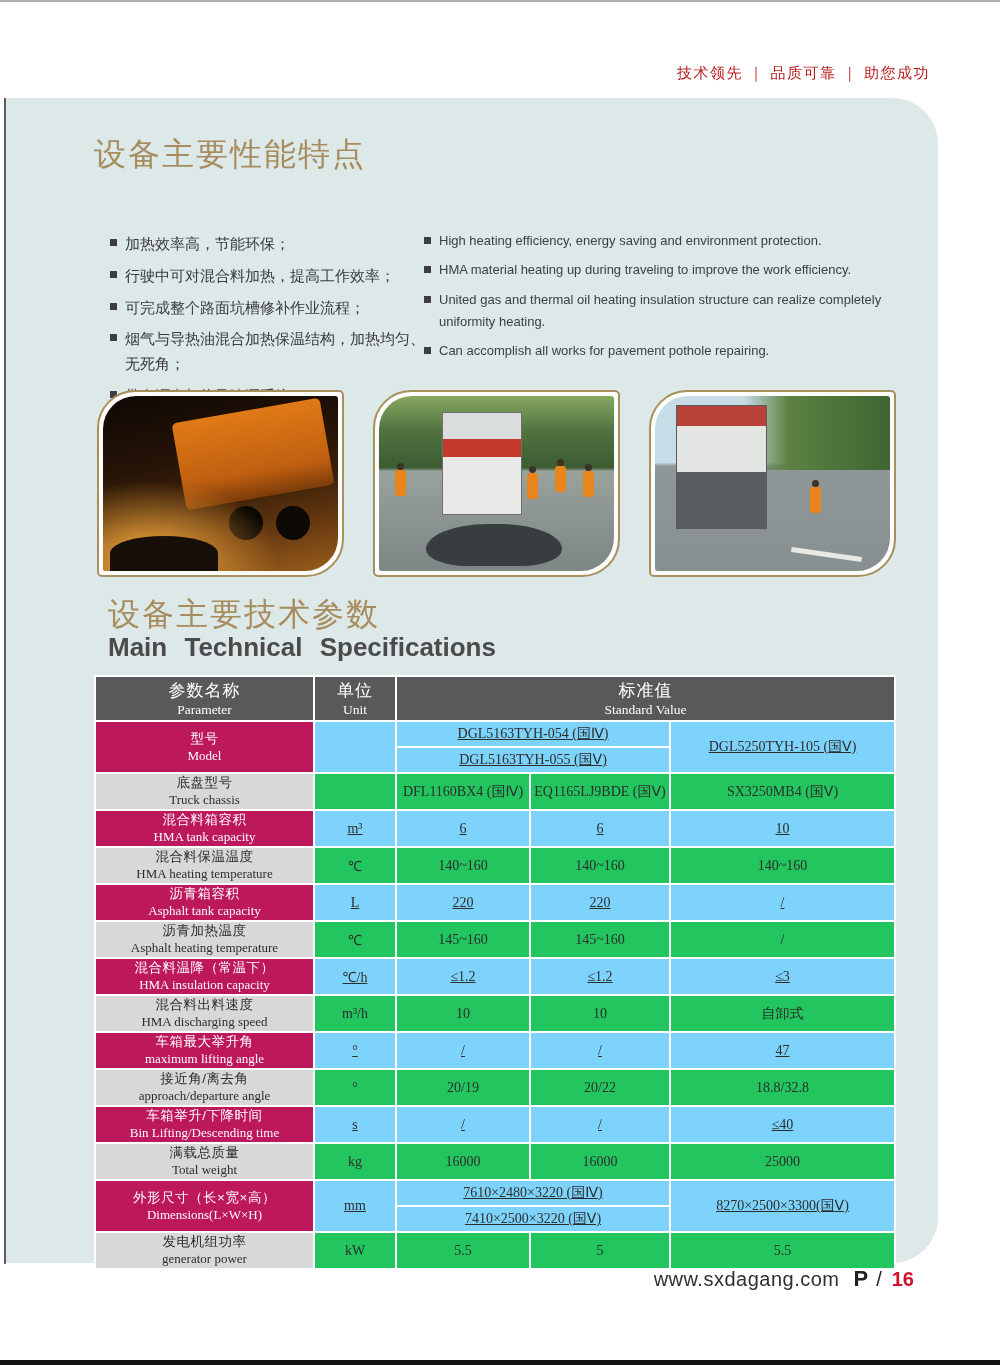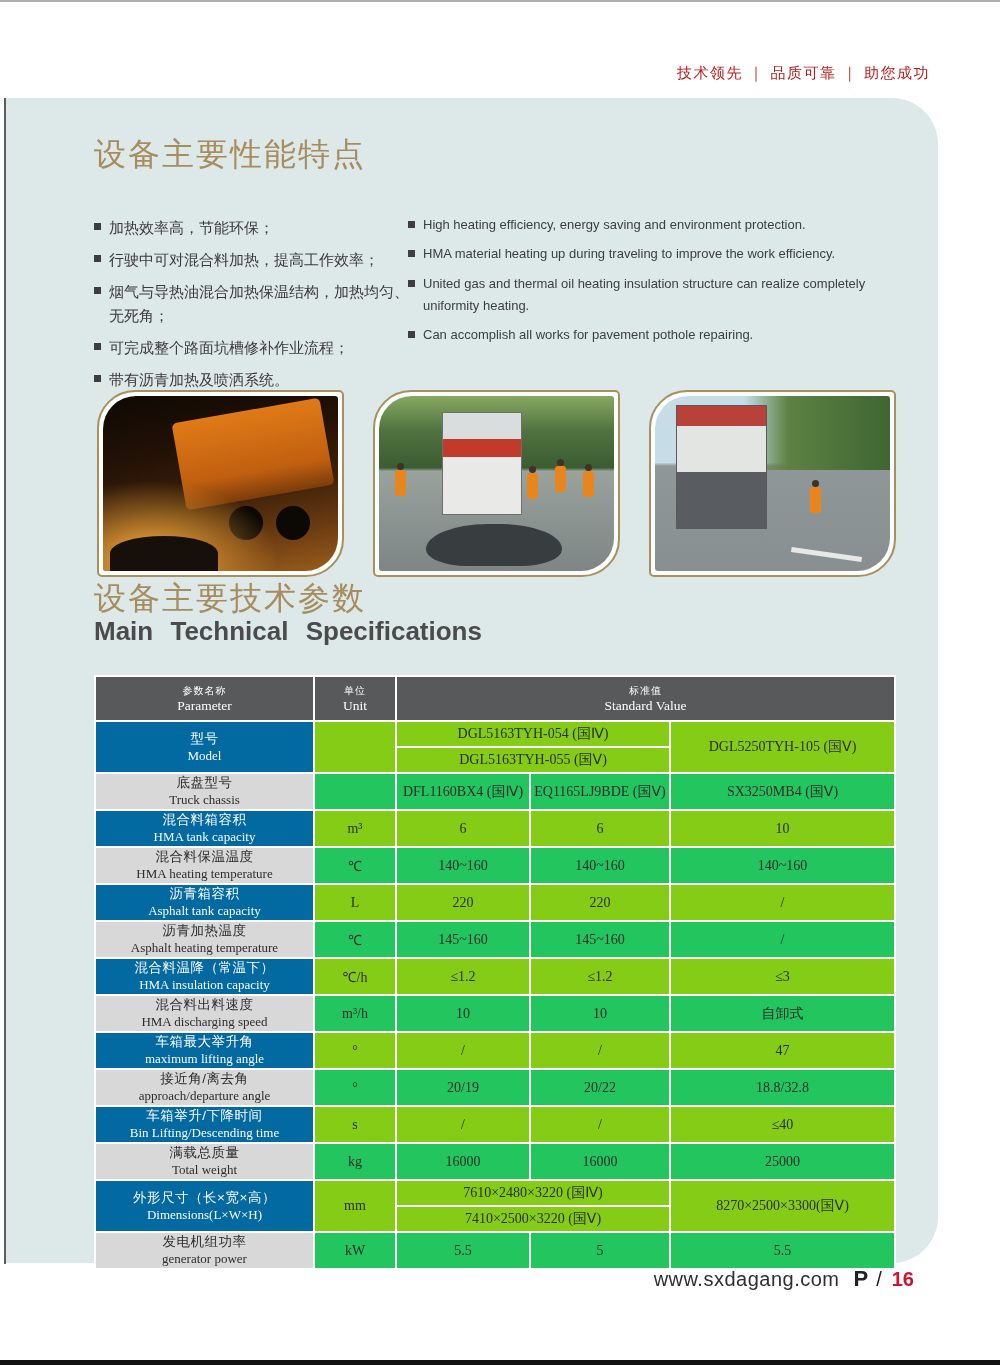--- a/index.html
+++ b/index.html
@@ -9,21 +9,21 @@
   .motto{position:absolute;top:64px;right:70px;font-size:15px;color:#b91c1c;letter-spacing:1.5px;}
   .left-rule{position:absolute;left:4px;top:98px;width:2px;height:1166px;background:#5d5d5d;}
   .panel{position:absolute;left:6px;top:98px;width:932px;height:1165px;background:#dde8e8;
          border-radius:0 46px 46px 0;}
 
   .sec-title{position:absolute;left:94px;}
   .t-zh{font-size:32px;color:#a78d5e;letter-spacing:2px;line-height:1.15;}
   .t-en{font-size:28px;font-weight:bold;color:#4b4b4b;line-height:1.1;}
   .t-en.spaced{word-spacing:10px;font-size:26px;}
 
-  .bullets{position:absolute;margin:0;padding:0;list-style:none;}
+  .bullets{position:absolute;margin:16px;padding:0;list-style:none;}
   .bullets li{display:flex;align-items:flex-start;margin-bottom:7px;}
   .bullets .sq{flex:0 0 auto;width:7px;height:7px;background:#3e3e3e;margin:7px 8px 0 0;}
   .bullets-zh{left:94px;top:216px;width:322px;}
   .bullets-zh li{font-size:15px;color:#3a3a3a;line-height:1.65;}
   .bullets-en{left:408px;top:214px;width:515px;}
   .bullets-en li{font-family:Liberation Sans, sans-serif;font-size:13px;color:#3b4045;line-height:1.72;}
 
   .photos{position:absolute;left:97px;top:390px;display:flex;gap:29px;}
   .photo-frame{box-sizing:border-box;width:247px;height:187px;border:2px solid #a8905e;
                border-radius:38px 5px 38px 5px;padding:4px;background:#fcfcfa;}
@@ -49,29 +49,29 @@
   .ph3 .trees{position:absolute;right:0;top:0;width:62%;height:42%;
               background:linear-gradient(90deg,rgba(93,130,67,0) 0%,#5d8243 30%,#3f6532 100%);}
   .ph3 .truck{position:absolute;left:9%;top:5%;width:38%;height:70%;border:1px solid #5a5a5a;
               background:linear-gradient(180deg,#b8413a 0%,#b8413a 16%,#e3e5e3 16%,#e3e5e3 54%,#595d61 54%,#595d61 100%);}
   .ph3 .wk{left:66%;top:52%;} 
   .ph3 .lane{position:absolute;left:58%;bottom:8%;width:30%;height:5px;background:#e8e8e4;transform:rotate(8deg);}
 
   .spec-table{position:absolute;left:94px;top:675px;border-collapse:collapse;table-layout:fixed;}
   .spec-table td,.spec-table th{border:2px solid #ffffff;padding:0 3px;text-align:center;vertical-align:middle;}
   .spec-table th{background:#58595b;color:#ffffff;height:43px;font-weight:normal;}
-  .th-zh{font-size:10px;letter-spacing:1px;}
+  .th-zh{font-size:17px;letter-spacing:1px;}
   .th-en{font-family:"Liberation Serif",serif;font-size:13.5px;}
   .r-normal td{height:35px;}
   .r-split td{height:24px;}
   .c-param .zh{font-size:13.5px;letter-spacing:.5px;line-height:1.25;}
   .c-param .en{font-family:"Liberation Serif",serif;font-size:13px;line-height:1.2;}
   .c-unit,.c-val{font-family:"Liberation Serif",serif;font-size:14px;}
-  .r-dark .c-param{background:#0369a1;color:#fbfbfb;}
-  .r-dark .c-unit,.r-dark .c-val{background:#84cc16;color:#2d2d2d;}
+  .r-dark .c-param{background:#be185d;color:#fbfbfb;}
+  .r-dark .c-unit,.r-dark .c-val{background:#7dd3fc;color:#2d2d2d;text-decoration:underline;}
   .r-light .c-param{background:#d8d8d8;color:#2d2d2d;}
   .r-light .c-unit,.r-light .c-val{background:#22c55e;color:#2d2d2d;}
 
   .footer{position:absolute;top:1266px;right:86px;display:flex;align-items:baseline;gap:14px;}
   .site{font-size:20px;color:#2f2f2f;letter-spacing:.5px;}
   .pg-p{font-size:22px;font-weight:bold;color:#222222;}
   .pg-sep{font-size:20px;color:#222222;}
   .pg-num{font-size:20px;font-weight:bold;color:#cf1230;}
   .bottom-bar{position:absolute;bottom:0;left:0;width:100%;height:5px;background:#121212;}
 </style>
@@ -92,25 +92,25 @@
       <li>
         <span class="sq"></span>
         <span>加热效率高，节能环保；</span>
       </li>
       <li>
         <span class="sq"></span>
         <span>行驶中可对混合料加热，提高工作效率；</span>
       </li>
       <li>
         <span class="sq"></span>
+        <span>可完成整个路面坑槽修补作业流程；</span>
+      </li>
+      <li>
+        <span class="sq"></span>
         <span>烟气与导热油混合加热保温结构，加热均匀、无死角；</span>
-      </li>
-      <li>
-        <span class="sq"></span>
-        <span>可完成整个路面坑槽修补作业流程；</span>
       </li>
       <li>
         <span class="sq"></span>
         <span>带有沥青加热及喷洒系统。</span>
       </li>
     </ul>
   <ul class="bullets bullets-en">
       <li>
         <span class="sq"></span>
         <span>High heating efficiency, energy saving and environment protection.</span>
@@ -152,21 +152,21 @@
     <div class="photo-frame">
       <div class="photo ph3">
         <div class="trees"></div>
         <div class="truck"></div>
         <div class="lane"></div>
         <div class="worker wk"></div>
       </div>
     </div>
   </div>
 
-  <div class="sec-title" style="top:580px;">
+  <div class="sec-title" style="top:596px;margin-left:14px;">
     <div class="t-zh">设备主要技术参数</div>
     <div class="t-en spaced">Main Technical Specifications</div>
   </div>
 
   <table class="spec-table">
     <colgroup>
       <col style="width:219px">
         <col style="width:82px">
       <col style="width:134px">
         <col style="width:140px">

